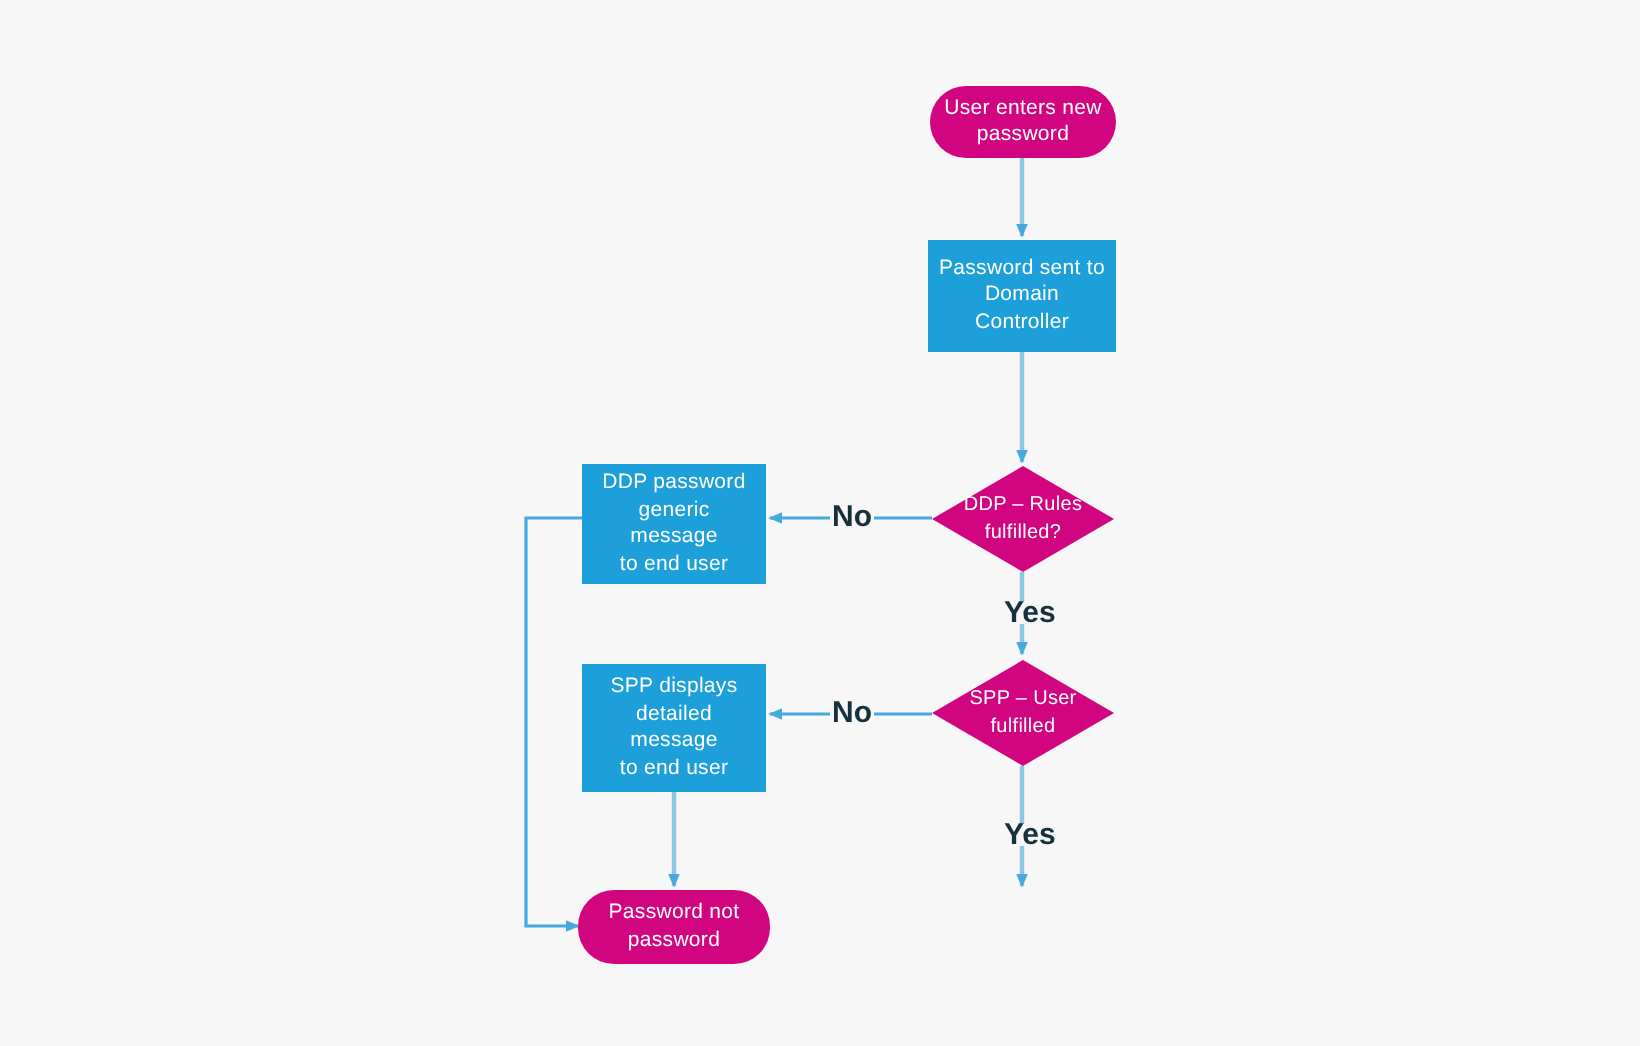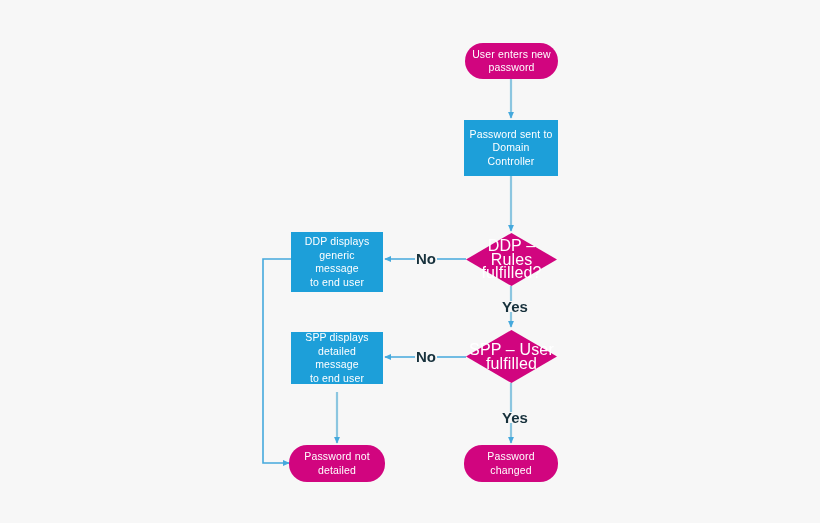--- a/index.html
+++ b/index.html
@@ -62,21 +62,21 @@
     position: absolute;
     left: 0;
     top: 0;
     width: 100%;
     height: 100%;
     display: flex;
     align-items: center;
     justify-content: center;
     text-align: center;
     color: #ffffff;
-    font-size: 16px;
+    font-size: 10px;
     line-height: 13.5px;
     letter-spacing: 0.15px;
     white-space: pre-line;
     z-index: 4;
   }
   .edge-label {
     position: absolute;
     font-size: 15px;
     font-weight: bold;
     color: #17313c;
@@ -128,47 +128,44 @@
 
   <div class="decision-wrap" style="left:466px; top:233px; width:91px; height:53px;">
     <svg class="decision-shape" viewBox="0 0 91 53" preserveAspectRatio="none" xmlns="http://www.w3.org/2000/svg">
       <polygon points="45.5,0 91,26.5 45.5,53 0,26.5" fill="#d1057f"></polygon>
     </svg>
     <div class="decision-text">DDP – Rules
 fulfilled?</div>
   </div>
 
   <div class="node process" style="left:291px; top:232px; width:92px; height:60px; background:#1d9fd9;">
-    <span class="label">DDP displays
+    <span class="label">DDP password
 generic message
 to end user</span>
   </div>
 
   <div class="decision-wrap" style="left:466px; top:330px; width:91px; height:53px;">
     <svg class="decision-shape" viewBox="0 0 91 53" preserveAspectRatio="none" xmlns="http://www.w3.org/2000/svg">
       <polygon points="45.5,0 91,26.5 45.5,53 0,26.5" fill="#d1057f"></polygon>
     </svg>
     <div class="decision-text">SPP – User
 fulfilled</div>
   </div>
 
-  <div class="node process" style="left:291px; top:332px; width:92px; height:52px; background:#1d9fd9;">
+  <div class="node process" style="left:291px; top:332px; width:92px; height:64px; background:#1d9fd9;">
     <span class="label">SPP displays
 detailed message
 to end user</span>
   </div>
 
   <div class="node terminator" style="left:289px; top:445px; width:96px; height:37px; background:#d1057f;">
     <span class="label">Password not
-detailed</span>
+password</span>
   </div>
 
-  <div class="node terminator" style="left:464px; top:445px; width:94px; height:37px; background:#d1057f;">
-    <span class="label">Password changed</span>
-  </div>
 
   <div class="edge-label" style="left:415px; top:253px;">No</div>
 
   <div class="edge-label" style="left:501px; top:301px;">Yes</div>
 
   <div class="edge-label" style="left:415px; top:351px;">No</div>
 
   <div class="edge-label" style="left:501px; top:412px;">Yes</div>
 
 </div>

